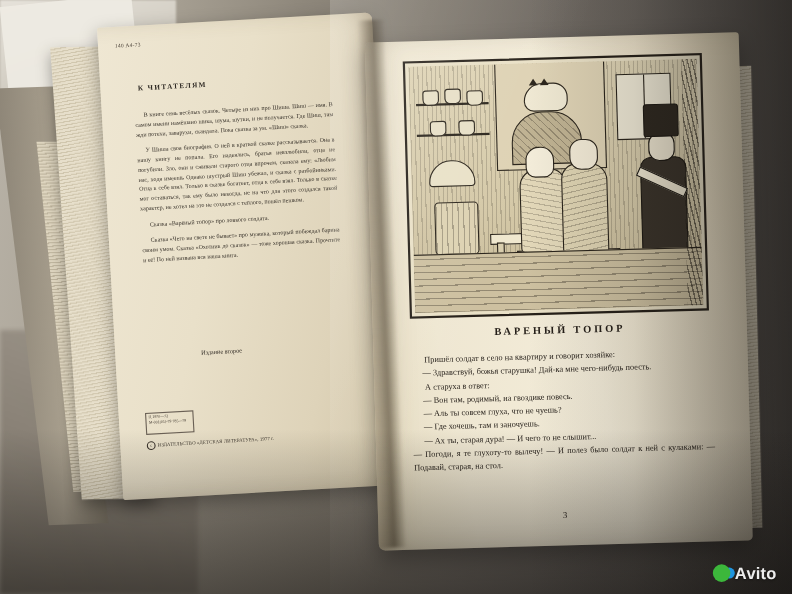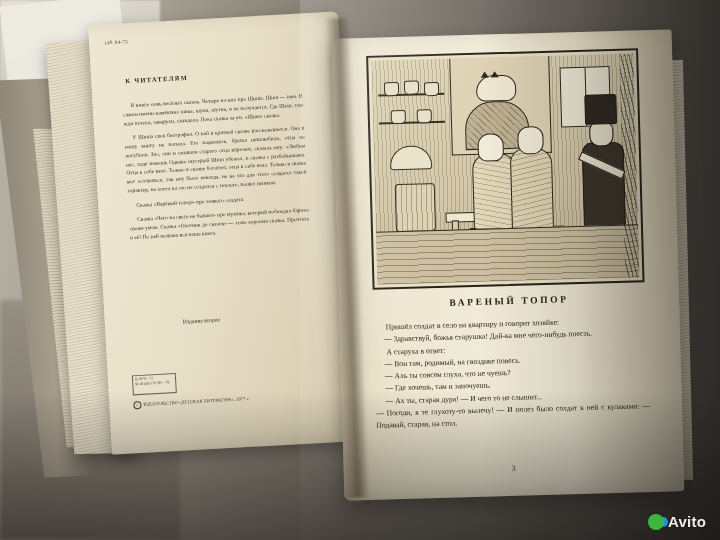--- a/index.html
+++ b/index.html
@@ -400,21 +400,21 @@
     position: absolute; left: 72px; top: 4px; width: 74px; height: 30px;
     border-radius: 50%;
     background: radial-gradient(ellipse at center, rgba(255,255,255,.55) 0%, rgba(255,255,255,0) 70%);
   }
 
   
   .avito {
     position: absolute;
     right: 14px; bottom: 10px;
     display: flex;
-    align-items: flex-end;
+    align-items: flex-start;
     gap: 4px;
     opacity: .92;
   }
   .avito-dot {
     width: 16px; height: 16px;
     border-radius: 50%;
     background: #3ec43e;
     box-shadow: 7px 0 0 -3px #1f9ff0;
   }
   .avito-text {

